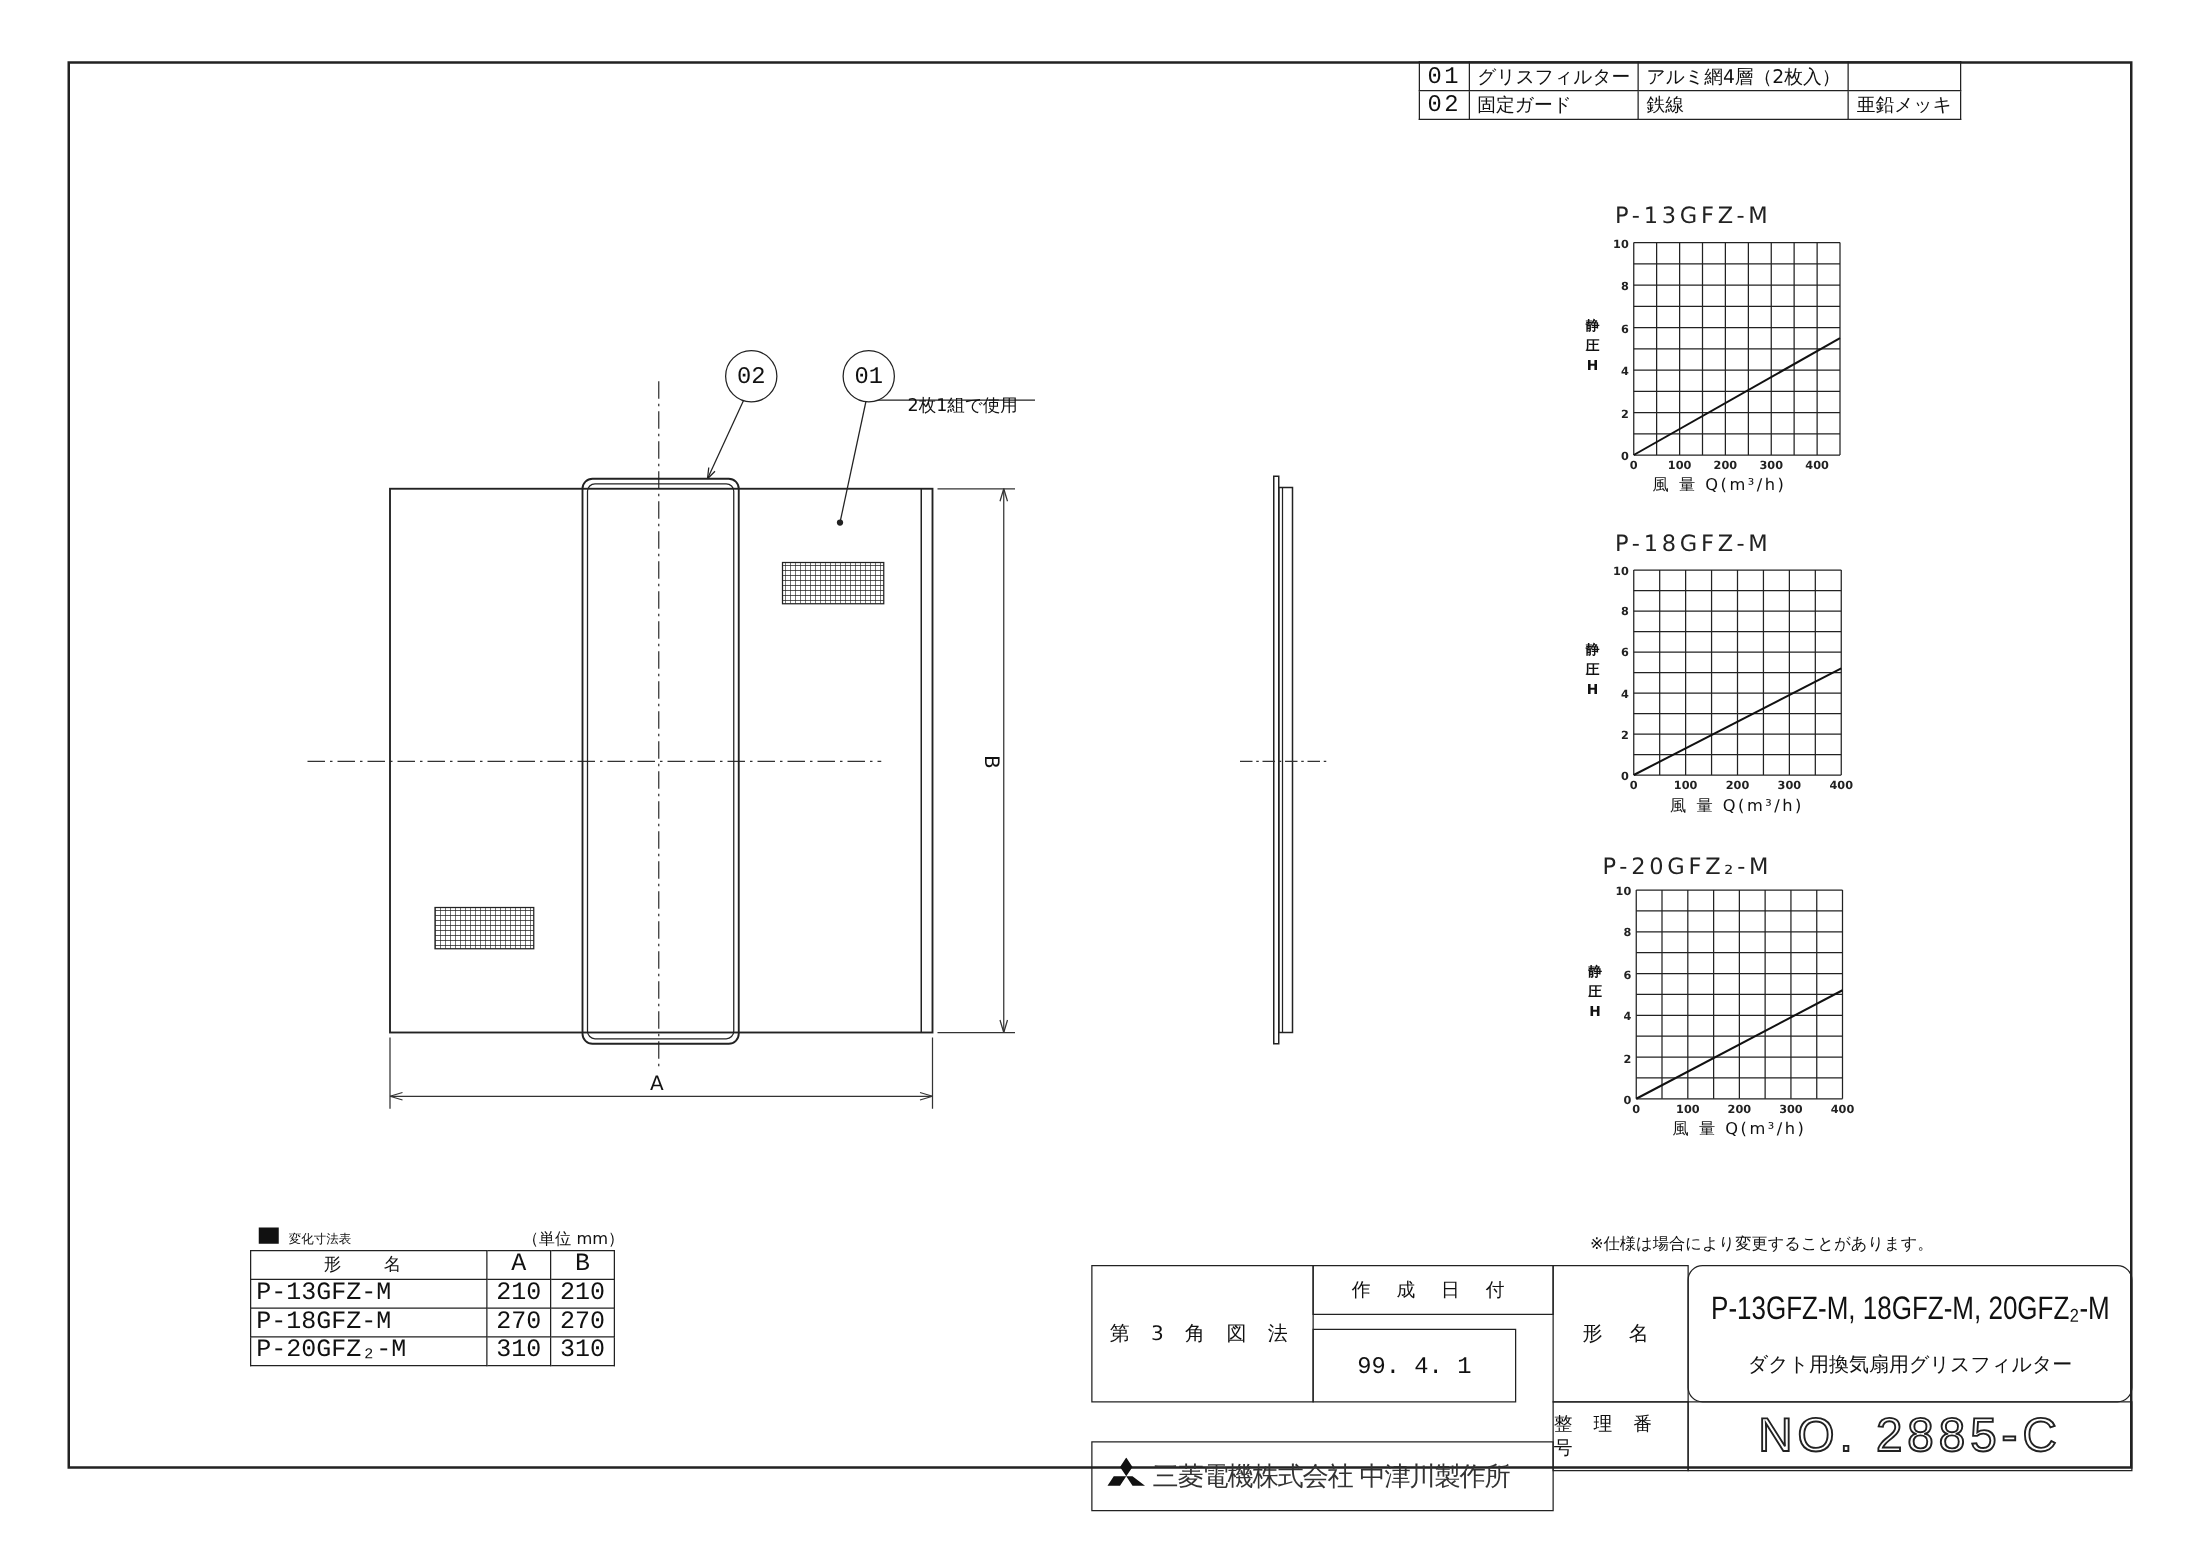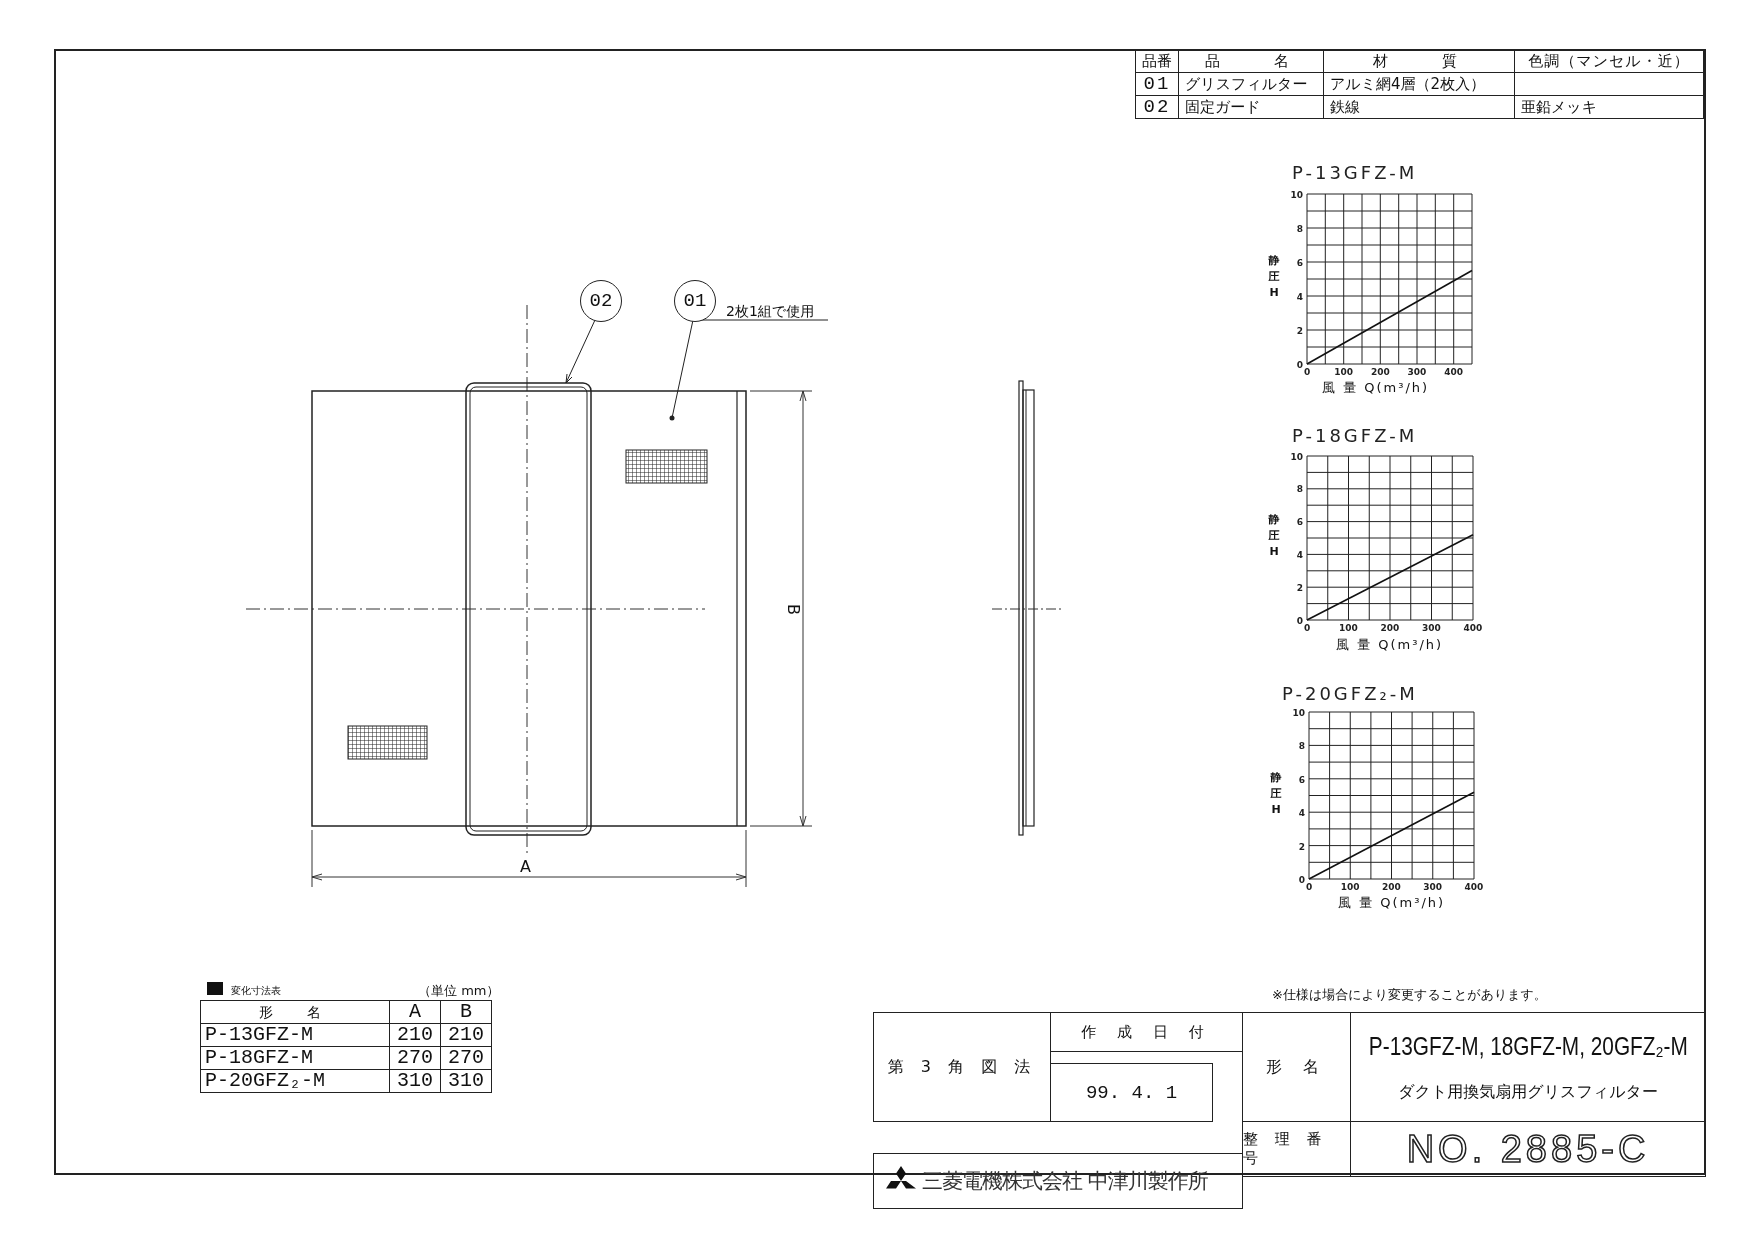--- a/index.html
+++ b/index.html
@@ -24,26 +24,20 @@
   .callout { position:absolute; width:42px; height:42px; border:1.5px solid #222; border-radius:50%; box-sizing:border-box;
              display:flex; align-items:center; justify-content:center; font-family:"Liberation Mono", monospace; font-size:19px; background:#fff; }
 </style>
 </head>
 <body>
 
 <div class="frame"></div>
 
 <table class="parts">
   <tbody>
-      <tr class="hdr">
-    <td style="width:30px;letter-spacing:0">品番</td>
-    <td style="width:132px">品　　名</td>
-    <td style="width:178px">材　　質</td>
-    <td style="width:176px;letter-spacing:1px">色調（マンセル・近）</td>
-  </tr>
   <tr>
     <td class="no">01</td>
     <td>グリスフィルター</td>
     <td>アルミ網4層（2枚入）</td>
     <td></td>
   </tr>
   <tr>
     <td class="no">02</td>
     <td>固定ガード</td>
     <td>鉄線</td>
@@ -88,21 +82,21 @@
   <line x1="693" y1="320" x2="828" y2="320" stroke="#222" stroke-width="1"></line>
 
   <rect x="1019" y="381" width="4" height="454" fill="none" stroke="#222" stroke-width="1.2"></rect>
   <rect x="1023" y="390" width="11" height="436" fill="none" stroke="#222" stroke-width="1.2"></rect>
   <line x1="1026" y1="390" x2="1026" y2="826" stroke="#222" stroke-width="1"></line>
   <line x1="992" y1="609" x2="1064" y2="609" stroke="#333" stroke-width="1" stroke-dasharray="10,3,2,3"></line>
 </svg>
 
 <div class="callout" style="left:580px;top:280px;">02</div>
 <div class="callout" style="left:674px;top:280px;">01</div>
-<div class="abs" style="left:726px;top:303px;font-size:14px;">2枚1組で使用</div>
+<div class="abs" style="left:726px;top:316px;font-size:14px;">2枚1組で使用</div>
 <div class="abs" style="left:520px;top:857px;font-size:16px;">A</div>
 <div class="abs" style="left:788px;top:600px;font-size:16px;transform:rotate(90deg);">B</div>
 
 <div class="chart-title" style="left:1292px;top:162px;">P-13GFZ-M</div>
 <svg class="abs" style="left:1285px;top:185px" width="200" height="210">
   <g transform="translate(22,9)">
     <g stroke="#222" stroke-width="1">
       <line x1="0" y1="0" x2="165" y2="0"></line>
         <line x1="0" y1="17" x2="165" y2="17"></line>
         <line x1="0" y1="34" x2="165" y2="34"></line>
@@ -260,21 +254,21 @@
   </tr>
 </tbody>
   </table>
 
 <div class="note">※仕様は場合により変更することがあります。</div>
 
 <div class="tb" style="left:873px;top:1012px;width:178px;height:110px;font-size:16px;letter-spacing:6px;">第 3 角 図 法</div>
 <div class="tb" style="left:1050px;top:1012px;width:193px;height:40px;font-size:15px;letter-spacing:8px;">作 成 日 付</div>
 <div class="tb" style="left:1050px;top:1063px;width:163px;height:59px;font-family:'Liberation Mono',monospace;font-size:19px;">99.  4.  1</div>
 <div class="tb" style="left:1242px;top:1012px;width:109px;height:110px;font-size:16px;letter-spacing:8px;">形 名</div>
-<div class="tb" style="left:1350px;top:1012px;width:356px;height:110px;flex-direction:column;">
+<div class="tb" style="left:1350px;top:1012px;width:356px;height:110px;flex-direction:column;border-radius:12px;">
   <div style="font-family:'Liberation Sans',sans-serif;font-size:26px;transform:scaleX(0.8);white-space:nowrap;">P-13GFZ-M, 18GFZ-M, 20GFZ₂-M</div>
   <div style="font-size:16px;margin-top:20px;">ダクト用換気扇用グリスフィルター</div>
 </div>
 <div class="tb" style="left:873px;top:1121px;width:370px;height:56px;font-size:21px;justify-content:flex-start;padding-left:10px;margin-top:32px;">
   <svg width="34" height="30" viewBox="0 0 34 30" style="margin-right:4px">
     <path d="M17 0 L22 7.5 L17 15 L12 7.5 Z M12 15 L17 15 L12 22.5 L2 22.5 L7 15 Z M22 15 L32 22.5 L22 22.5 L17 15 Z" fill="#111"></path>
   </svg>
   <span style="color:#333;letter-spacing:-1px;">三菱電機株式会社 中津川製作所</span>
 </div>
 <div class="tb" style="left:1242px;top:1121px;width:109px;height:56px;font-size:15px;letter-spacing:6px;">整 理 番 号</div>

